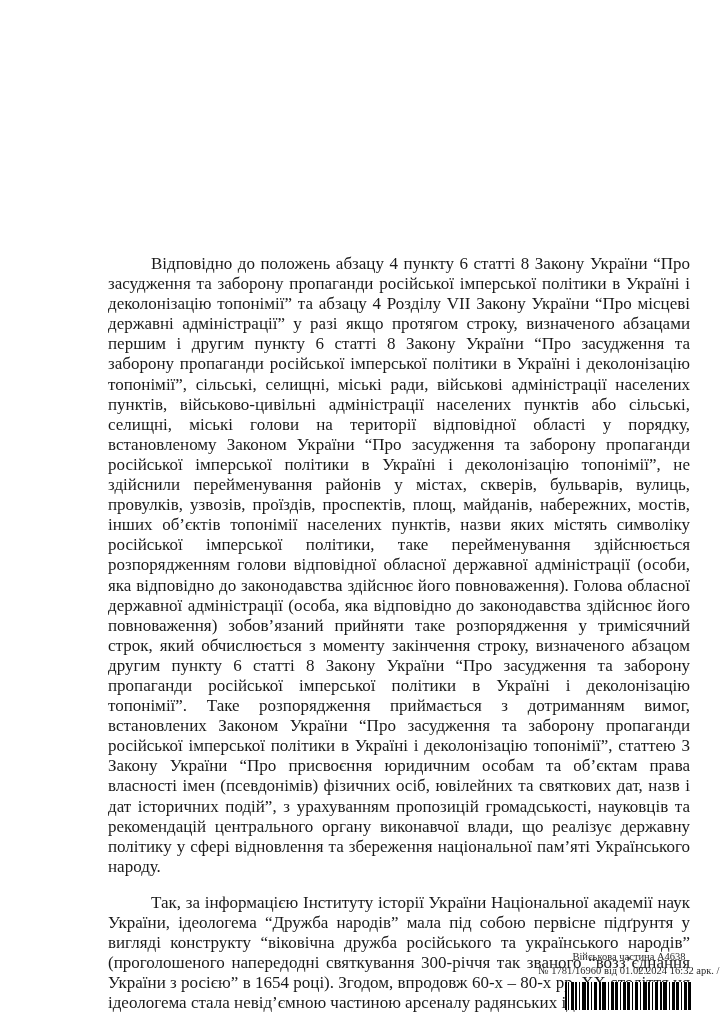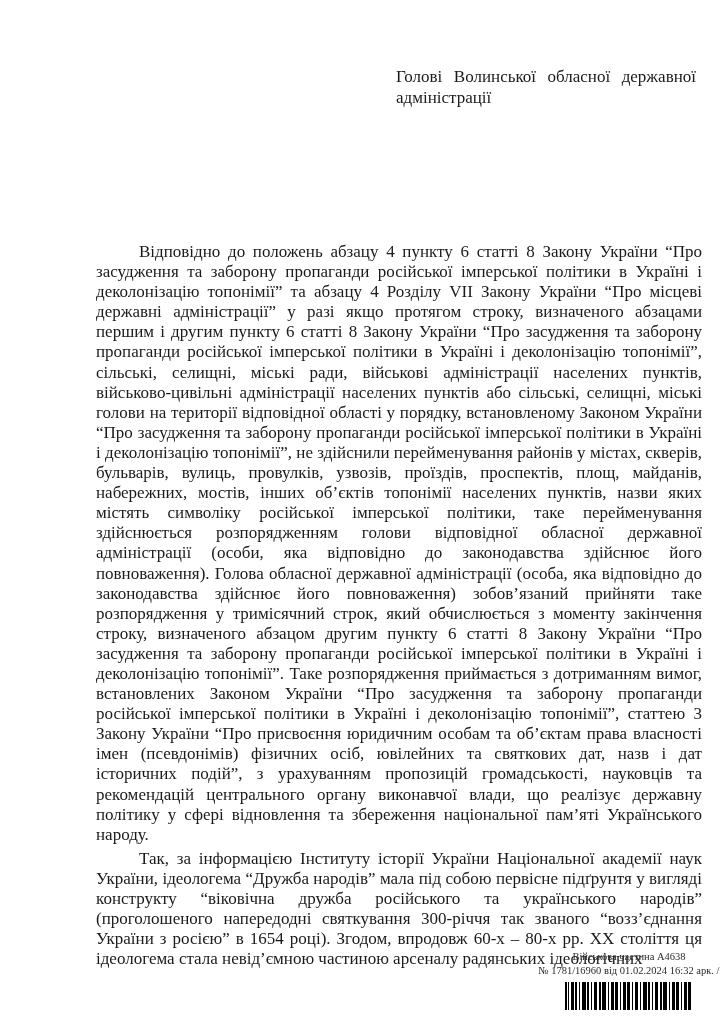--- a/index.html
+++ b/index.html
@@ -30,21 +30,21 @@
     position: absolute;
     left: 92px;
     top: 238px;
     width: 614px;
     font-size: 17px;
     line-height: 20.1px;
     text-align: justify;
     color: #1a1a1a;
   }
   .body-text p {
-    margin: 4px;
+    margin: 16px;
     padding: 0;
     text-indent: 43px;
   }
   .stamp {
     position: absolute;
     left: 536px;
     top: 950px;
     width: 186px;
     text-align: center;
     color: #2b2b2b;
@@ -80,21 +80,20 @@
       #fff 105px 107px, #000 107px 110px, #fff 110px 111px, #000 111px 114px,
       #fff 114px 116px, #000 116px 117px, #fff 117px 119px, #000 119px 122px,
       #fff 122px 123px, #000 123px 126px, #fff 126px 128px);
   }
 </style>
 </head>
 <body>
 
 <div class="page">
 
-  <div class="recipient">Голові Волинської обласної державної адміністрації</div>
 
   <div class="body-text">
     <p>Відповідно до положень абзацу 4 пункту 6 статті 8 Закону України “Про засудження та заборону пропаганди російської імперської політики в Україні і деколонізацію топонімії” та абзацу 4 Розділу VII Закону України “Про місцеві державні адміністрації” у разі якщо протягом строку, визначеного абзацами першим і другим пункту 6 статті 8 Закону України “Про засудження та заборону пропаганди російської імперської політики в Україні і деколонізацію топонімії”, сільські, селищні, міські ради, військові адміністрації населених пунктів, військово-цивільні адміністрації населених пунктів або сільські, селищні, міські голови на території відповідної області у порядку, встановленому Законом України “Про засудження та заборону пропаганди російської імперської політики в Україні і деколонізацію топонімії”, не здійснили перейменування районів у містах, скверів, бульварів, вулиць, провулків, узвозів, проїздів, проспектів, площ, майданів, набережних, мостів, інших об’єктів топонімії населених пунктів, назви яких містять символіку російської імперської політики, таке перейменування здійснюється розпорядженням голови відповідної обласної державної адміністрації (особи, яка відповідно до законодавства здійснює його повноваження). Голова обласної державної адміністрації (особа, яка відповідно до законодавства здійснює його повноваження) зобов’язаний прийняти таке розпорядження у тримісячний строк, який обчислюється з моменту закінчення строку, визначеного абзацом другим пункту 6 статті 8 Закону України “Про засудження та заборону пропаганди російської імперської політики в Україні і деколонізацію топонімії”. Таке розпорядження приймається з дотриманням вимог, встановлених Законом України “Про засудження та заборону пропаганди російської імперської політики в Україні і деколонізацію топонімії”, статтею 3 Закону України “Про присвоєння юридичним особам та об’єктам права власності імен (псевдонімів) фізичних осіб, ювілейних та святкових дат, назв і дат історичних подій”, з урахуванням пропозицій громадськості, науковців та рекомендацій центрального органу виконавчої влади, що реалізує державну політику у сфері відновлення та збереження національної пам’яті Українського народу.</p>
     <p>Так, за інформацією Інституту історії України Національної академії наук України, ідеологема “Дружба народів” мала під собою первісне підґрунтя у вигляді конструкту “віковічна дружба російського та українського народів” (проголошеного напередодні святкування 300-річчя так званого “возз’єднання України з росією” в 1654 році). Згодом, впродовж 60-х – 80-х рр. ХХ століття ця ідеологема стала невід’ємною частиною арсеналу радянських ідеологічних</p>
   </div>
 
   <div class="stamp">
     <div class="stamp-line1">Військова частина А4638</div>
     <div class="stamp-line2">№ 1781/16960 від 01.02.2024 16:32 арк. /</div>
     <div class="barcode"></div>

